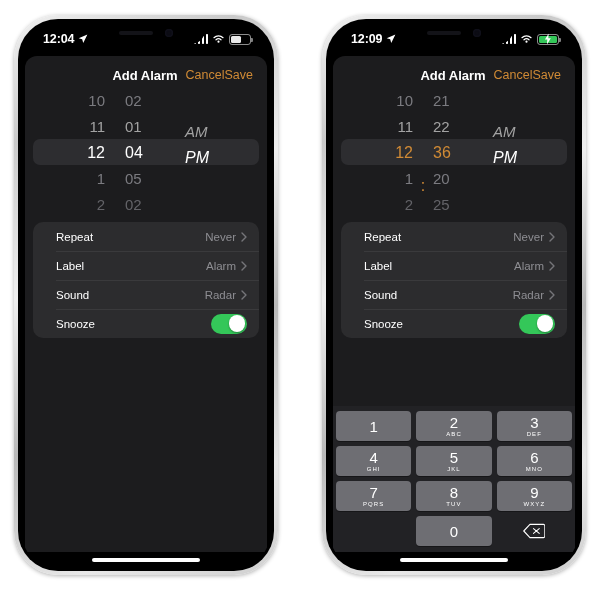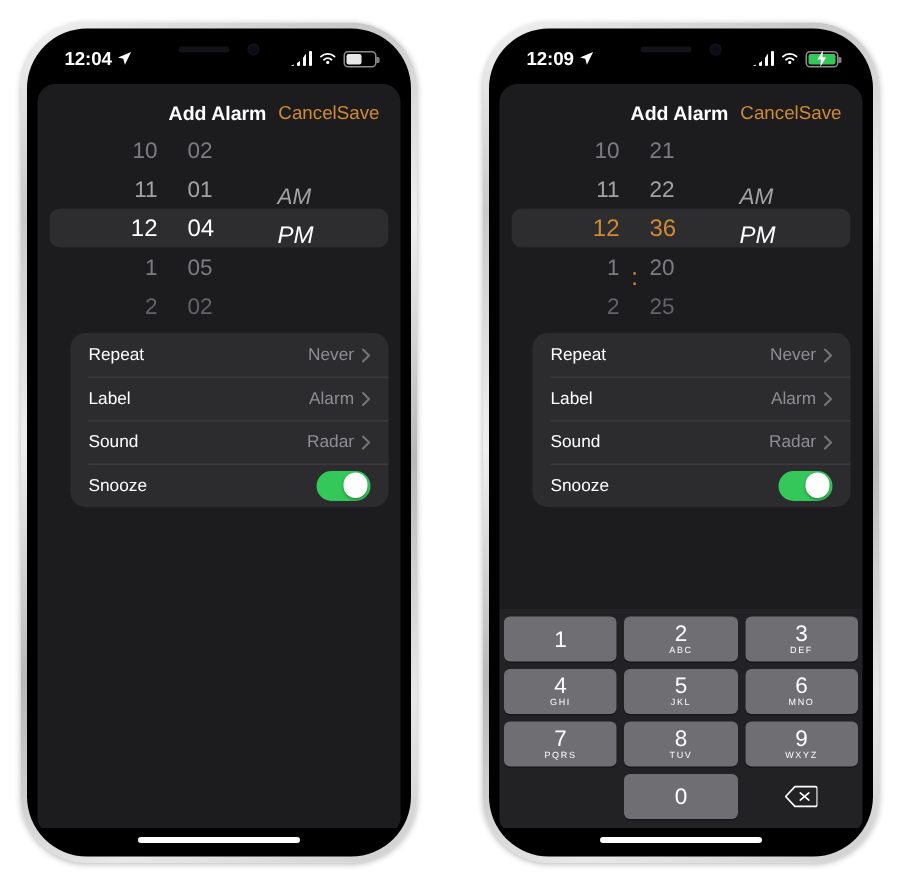--- a/index.html
+++ b/index.html
@@ -260,24 +260,25 @@
     font-weight: normal;
   }
   .pick-item.sel.accent { color: #d08a35; }
   .pick-item.r4 { color: #7b7b80; }
   .pick-item.r5 { color: #636368; }
   .pick-item.r6 { height: 13px; line-height: 15px; color:#3a3a3e; overflow:hidden;}
   .pick-item.blank { color: transparent; }
 
   
   .settings {
-    margin: 10px 8px 0 22px;
+    margin: 10px 8px 0 8px;
     background: #2c2c2e;
     border-radius: 10px;
     overflow: hidden;
+    padding-left: 11px;
   }
   .srow {
     position: relative;
     height: 29px;
     display: flex;
     align-items: center;
     justify-content: space-between;
     padding: 0 12px;
     box-sizing: border-box;
     cursor: pointer;

